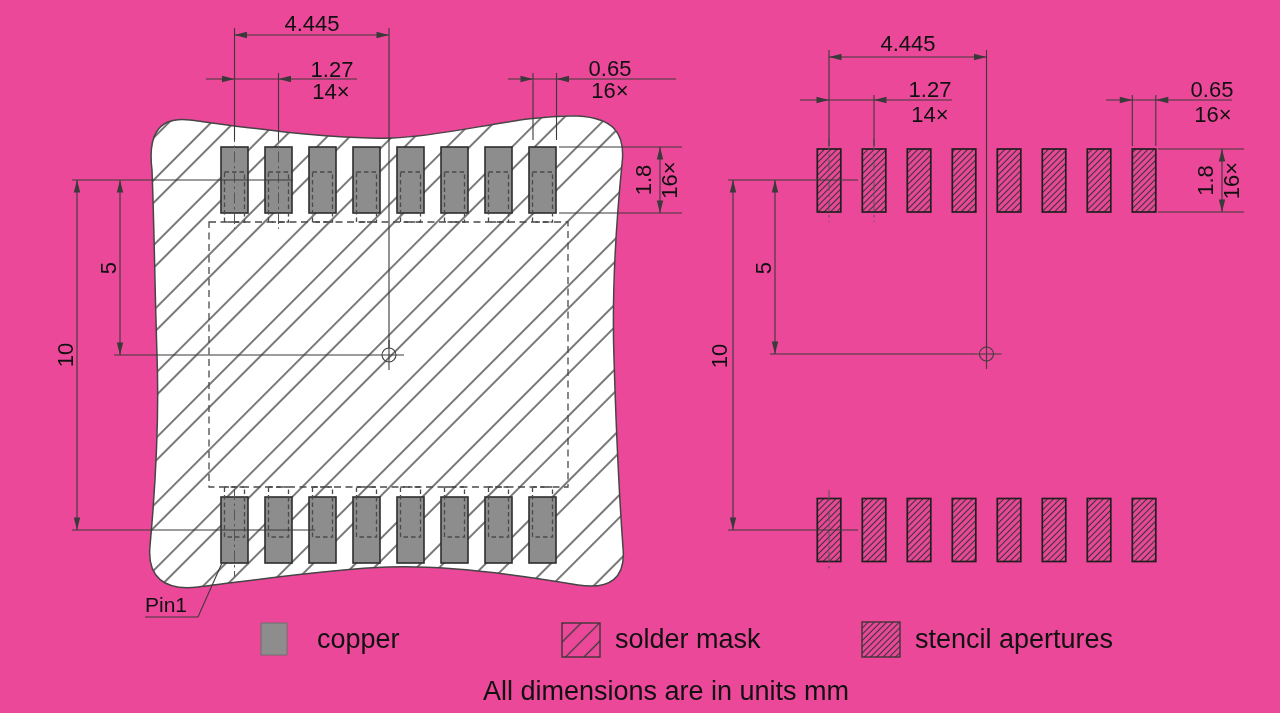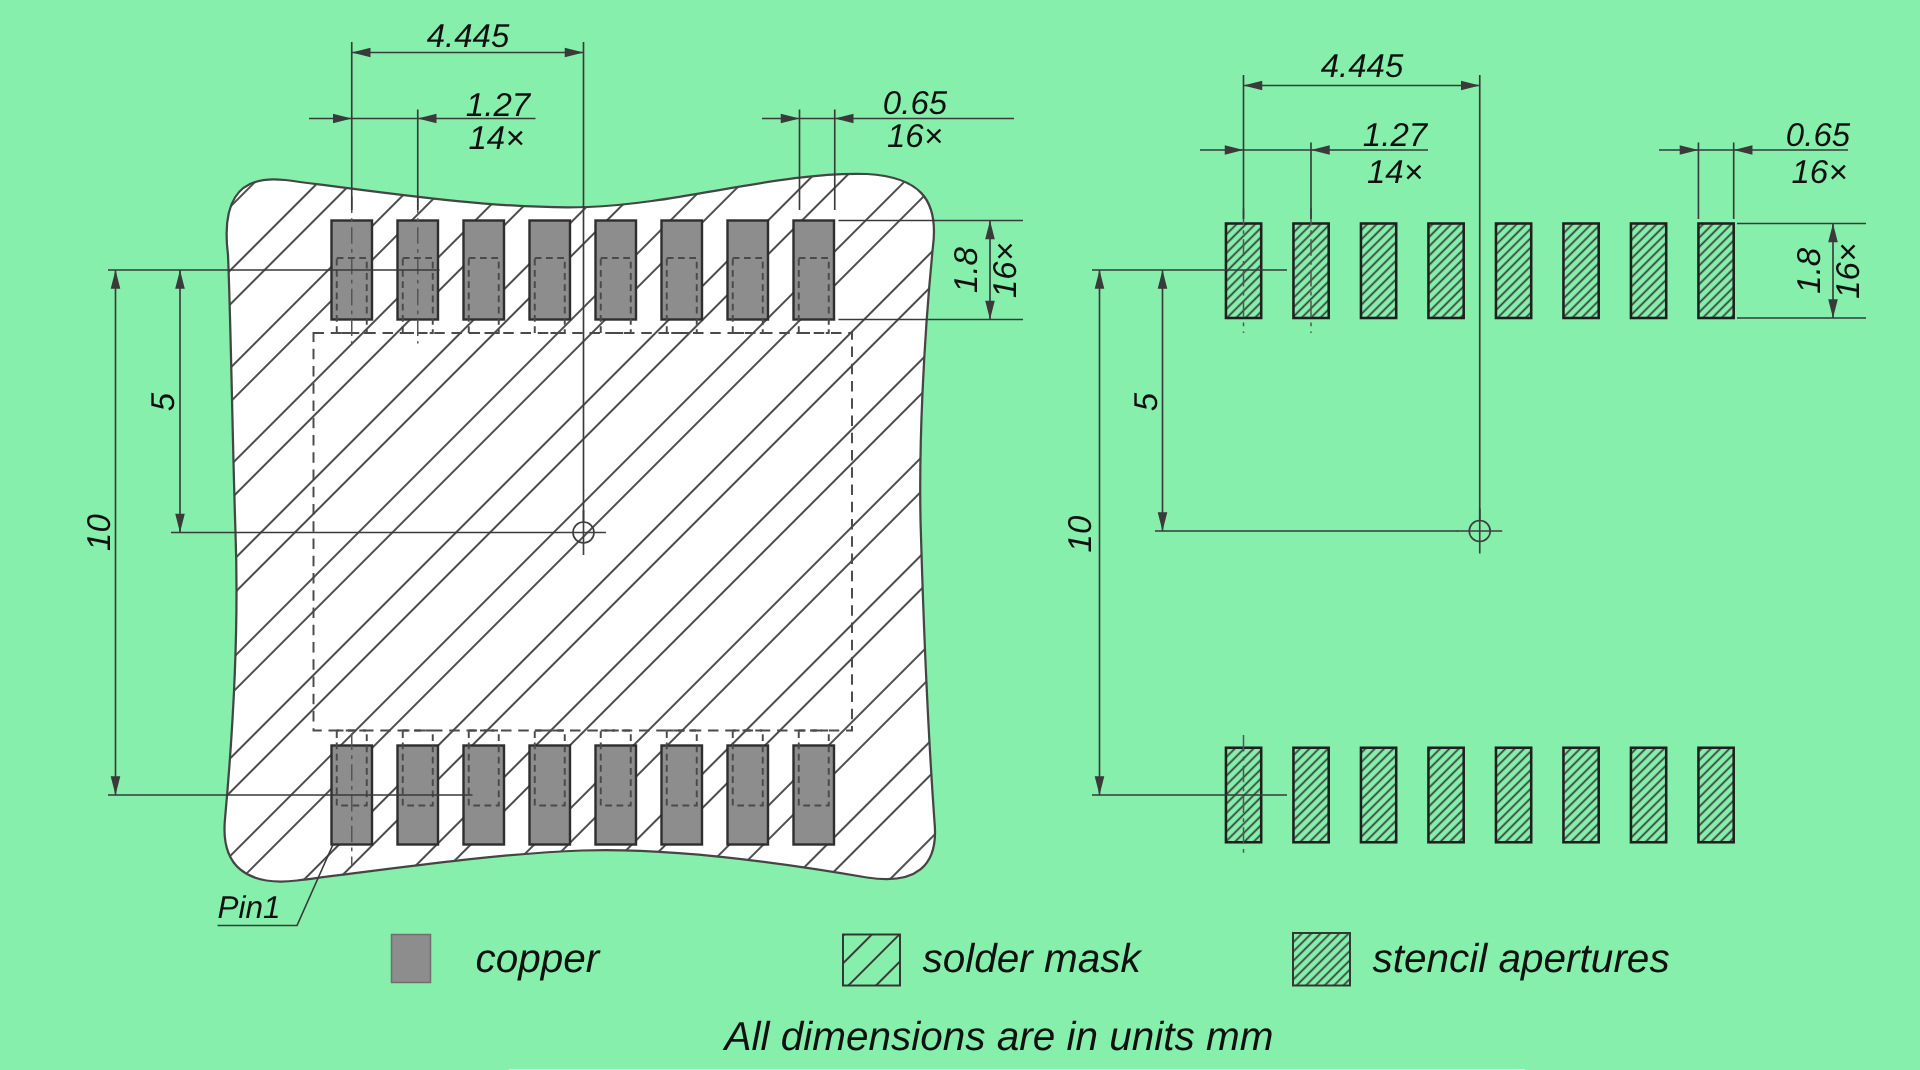--- a/index.html
+++ b/index.html
@@ -1,16 +1,16 @@
 <!DOCTYPE html>
 <html><head>
 <meta charset="utf-8">
 <style>
   html,body{margin:0;padding:0;background:#ffffff;}
-  .stage{position:relative;width:1280px;height:713px;background:#86efac;overflow:hidden;font-style:italic;}
+  .stage{position:relative;width:1280px;height:713px;background:#ec4899;overflow:hidden;}
   svg{display:block;}
   text{font-family:"Liberation Sans","DejaVu Sans",sans-serif;fill:#111;}
   .dimtext{font-size:22px;}
   .legendtext{font-size:27px;}
   .captiontext{font-size:27px;}
   .pintext{font-size:21px;}
   .dim{stroke:#3a3a3a;stroke-width:1.1;fill:none;}
   .arr{fill:#3a3a3a;stroke:none;}
   .blob{fill:url(#hatchMask);stroke:#454545;stroke-width:1.5;}
   .blobbase{fill:#ffffff;stroke:none;}

